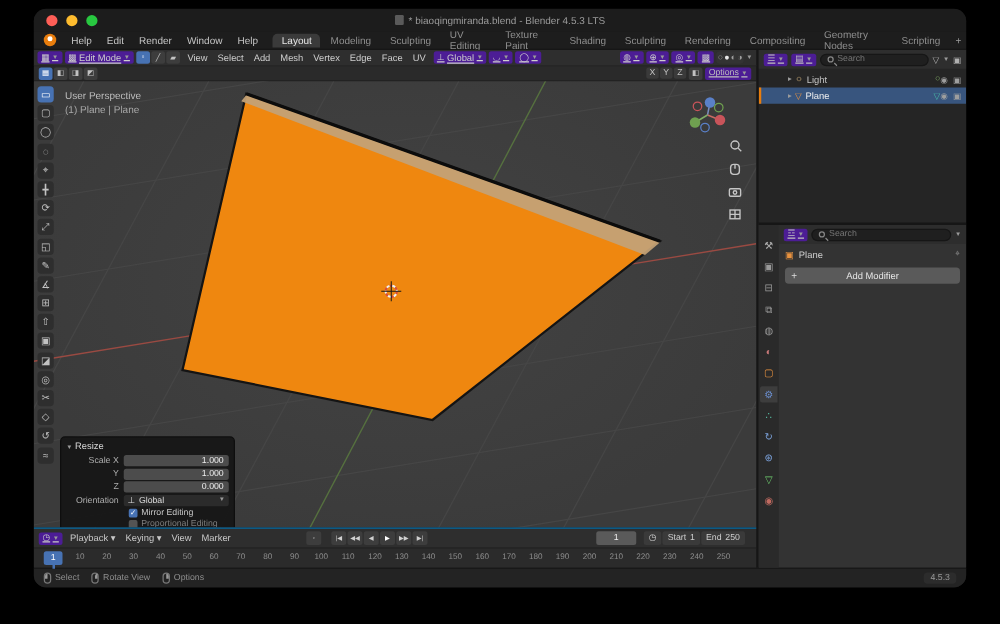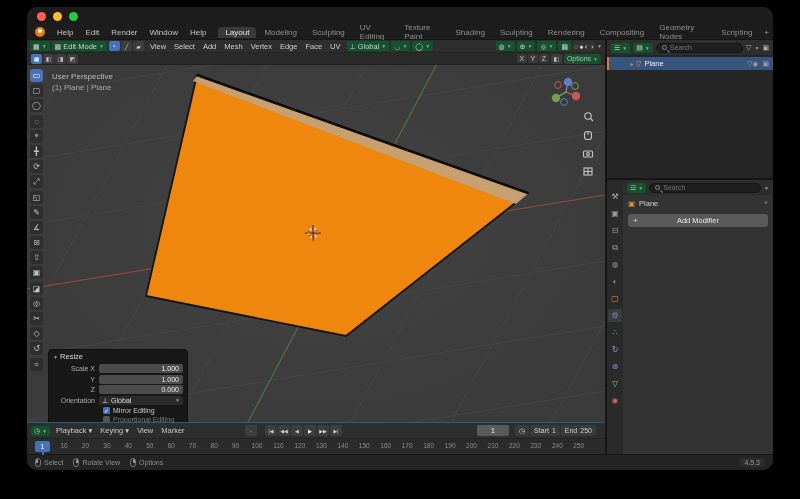--- a/index.html
+++ b/index.html
@@ -23,21 +23,21 @@
   .tab{padding:1px 7px;color:#8f8f8f;border-radius:4px 4px 0 0;}
   .tab.active{background:#3a3a3a;color:#e6e6e6;}
   .tab.plus{color:#9f9f9f;padding:1px 4px;}
   
   .main{flex:1;display:flex;min-height:0;}
   .left-col{width:580px;display:flex;flex-direction:column;border-right:2px solid #161616;}
   .right-col{flex:1;display:flex;flex-direction:column;background:#262626;}
   
   .vp-header{height:13px;background:#2e2e2e;display:flex;align-items:center;font-size:7.5px;color:#cdcdcd;gap:2px;padding:0 3px;flex:none;border-bottom:1px solid #262626;}
   .vp-tools{height:12px;background:#2a2a2a;display:flex;align-items:center;font-size:7px;color:#bdbdbd;gap:2px;padding:0 4px;flex:none;border-bottom:1px solid #222;}
-  .hbtn{display:flex;align-items:center;gap:2px;padding:0 3px;height:10px;border-radius:2px;background:#14532d;}
+  .hbtn{display:flex;align-items:center;gap:2px;padding:0 3px;height:10px;border-radius:2px;background:#4c1d95;text-decoration:underline;}
   .caret{font-size:5px;color:#9a9a9a;}
   .mini{width:11px;height:10px;display:flex;align-items:center;justify-content:center;border-radius:2px;background:#3d3d3d;font-size:6px;color:#c2c2c2;}
   .mini.active{background:var(--accent_blue);color:#fff;}
   .vpmenu{padding:0 4px;}
   .spacer{flex:1;}
   .ico{font-size:7px;line-height:1;}
   .sphere-group{display:flex;gap:1px;background:#333;border-radius:3px;padding:0 1px;align-items:center;height:10px;}
   .sph{font-size:7px;color:#9f9f9f;}
   .sph.active{color:#e8e8e8;}
   .xyz{width:10px;height:9px;background:#3a3a3a;border-radius:2px;display:flex;align-items:center;justify-content:center;color:#c0c0c0;}
@@ -115,20 +115,21 @@
 
 <div class="screen">
   <div class="window">
 
     <div class="titlebar">
       <div class="lights">
         <span class="light" style="background:var(--traffic_red)"></span>
         <span class="light" style="background:var(--traffic_yellow)"></span>
         <span class="light" style="background:var(--traffic_green)"></span>
       </div>
+      <div class="title"><span class="doc-ico"></span><span>* biaoqingmiranda.blend - Blender 4.5.3 LTS</span></div>
     </div>
 
     <div class="topbar">
       <span class="blender-logo"></span>
       <span style="display:flex">
           <span class="menu">Help</span>
           <span class="menu">Edit</span>
           <span class="menu">Render</span>
           <span class="menu">Window</span>
           <span class="menu">Help</span>
@@ -446,20 +447,30 @@
               </span>
             <span class="search">
                 <span class="mag"></span>
                 <input placeholder="Search" style="">
               </span>
             <span style="color:#b0b0b0">▽</span>
             <span class="caret">▼</span>
             <span style="color:#b0b0b0">▣</span>
           </div>
           <div class="otree">
+              <div class="orow" style="padding-left: 21px;">
+                <span class="disc">▸</span>
+                <span class="oicn" style="color: rgb(210, 178, 125);">☼</span>
+                <span class="olbl">Light</span>
+                <span class="badge" style="color: rgb(143, 191, 111); order: 0;">○</span>
+                <span class="togg">
+                  <span>◉</span>
+                  <span>▣</span>
+                </span>
+              </div>
               <div class="orow selected" style="padding-left: 21px;">
                 <span class="active-bar"></span>
                 <span class="disc">▸</span>
                 <span class="oicn" style="color: rgb(232, 146, 63);">▽</span>
                 <span class="olbl">Plane</span>
                 <span class="badge" style="color: rgb(73, 184, 165); order: 0;">▽</span>
                 <span class="togg">
                   <span>◉</span>
                   <span>▣</span>
                 </span>

